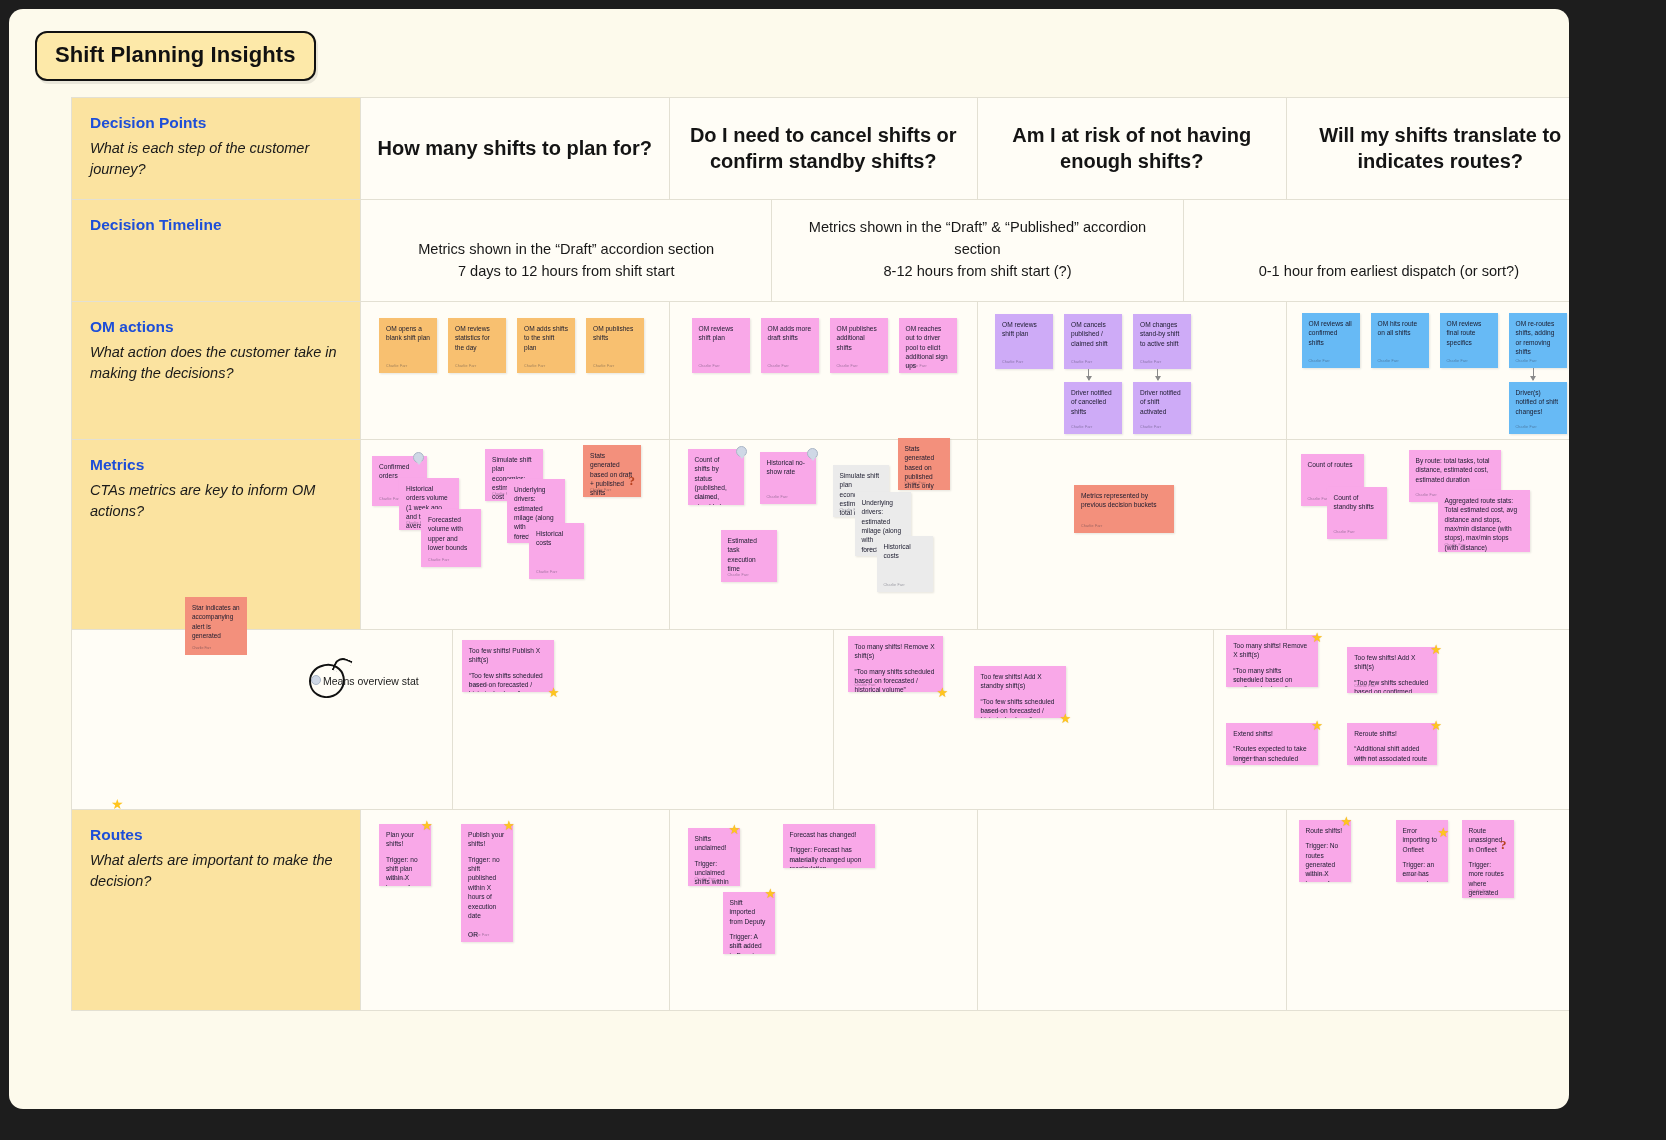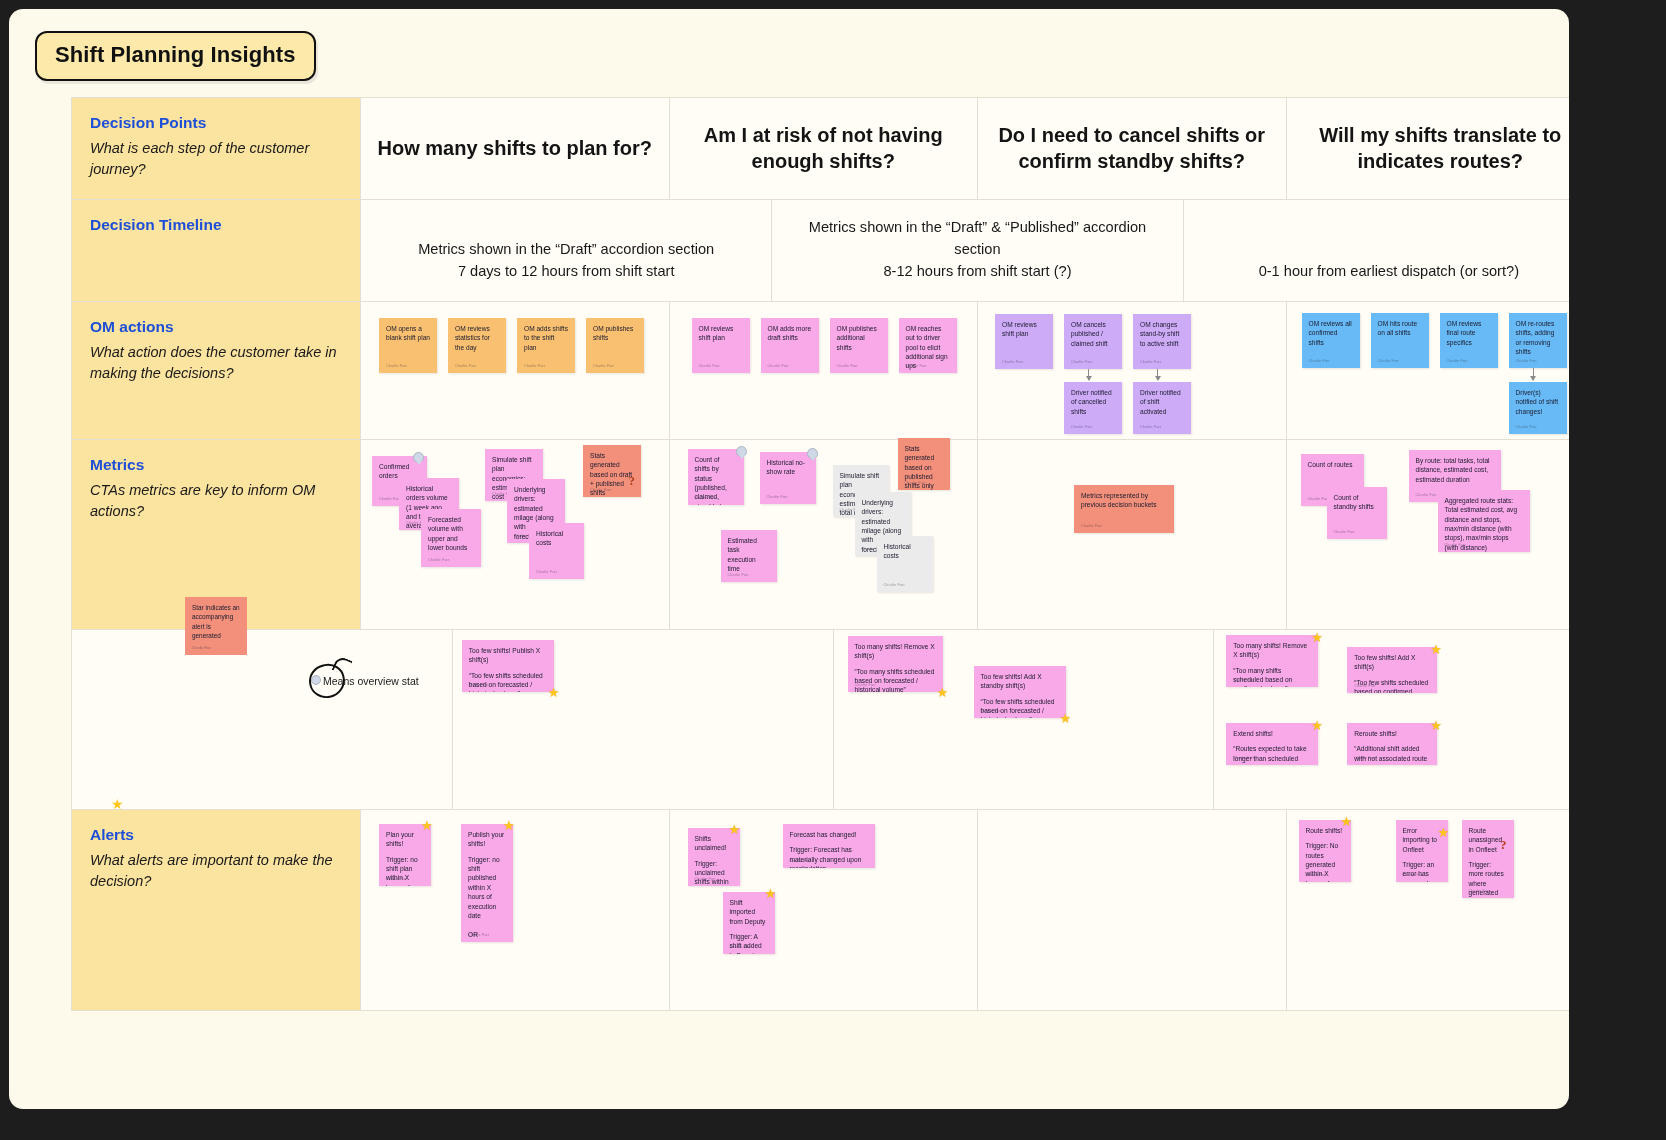--- a/index.html
+++ b/index.html
@@ -167,24 +167,24 @@
 
     <div class="row r-decision">
       <div class="hdr-cell">
         <div class="hdr-title">Decision Points</div>
         <div class="hdr-sub">What is each step of the customer journey?</div>
       </div>
       <div class="col">
         <div class="dp-title">How many shifts to plan for?</div>
       </div>
       <div class="col">
+        <div class="dp-title">Do I need to cancel shifts or confirm standby shifts?</div>
+      </div>
+      <div class="col">
         <div class="dp-title">Am I at risk of not having enough shifts?</div>
-      </div>
-      <div class="col">
-        <div class="dp-title">Do I need to cancel shifts or confirm standby shifts?</div>
       </div>
       <div class="col">
         <div class="dp-title">Will my shifts translate to indicates routes?</div>
       </div>
     </div>
 
     <div class="row r-timeline">
       <div class="hdr-cell">
         <div class="hdr-title">Decision Timeline</div>
       </div>
@@ -443,21 +443,21 @@
           <span class="ntxt">Reroute shifts!</span>
           <span class="ntxt" style="margin-top:6px;">“Additional shift added with not associated route planned”</span>
           <span class="ncred">Charlie Farr</span>
         </div>
         <span class="star" style="left:216px;top:89px;">★</span>
       </div>
     </div>
 
     <div class="row r-alerts">
       <div class="hdr-cell">
-        <div class="hdr-title">Alerts</div>
+        <div class="hdr-title">Routes</div>
         <div class="hdr-sub">What alerts are important to make the decision?</div>
       </div>
 
       <div class="col">
         <div class="note n-pink n-shadow" style="left:18px;top:14px;width:52px;height:62px;">
           <span class="ntxt">Plan your shifts!</span>
           <span class="ntxt" style="margin-top:6px;">Trigger: no shift plan within X hours of execution date</span>
           <span class="ncred">Charlie Farr</span>
         </div>
         <span class="star" style="left:60px;top:9px;">★</span>

